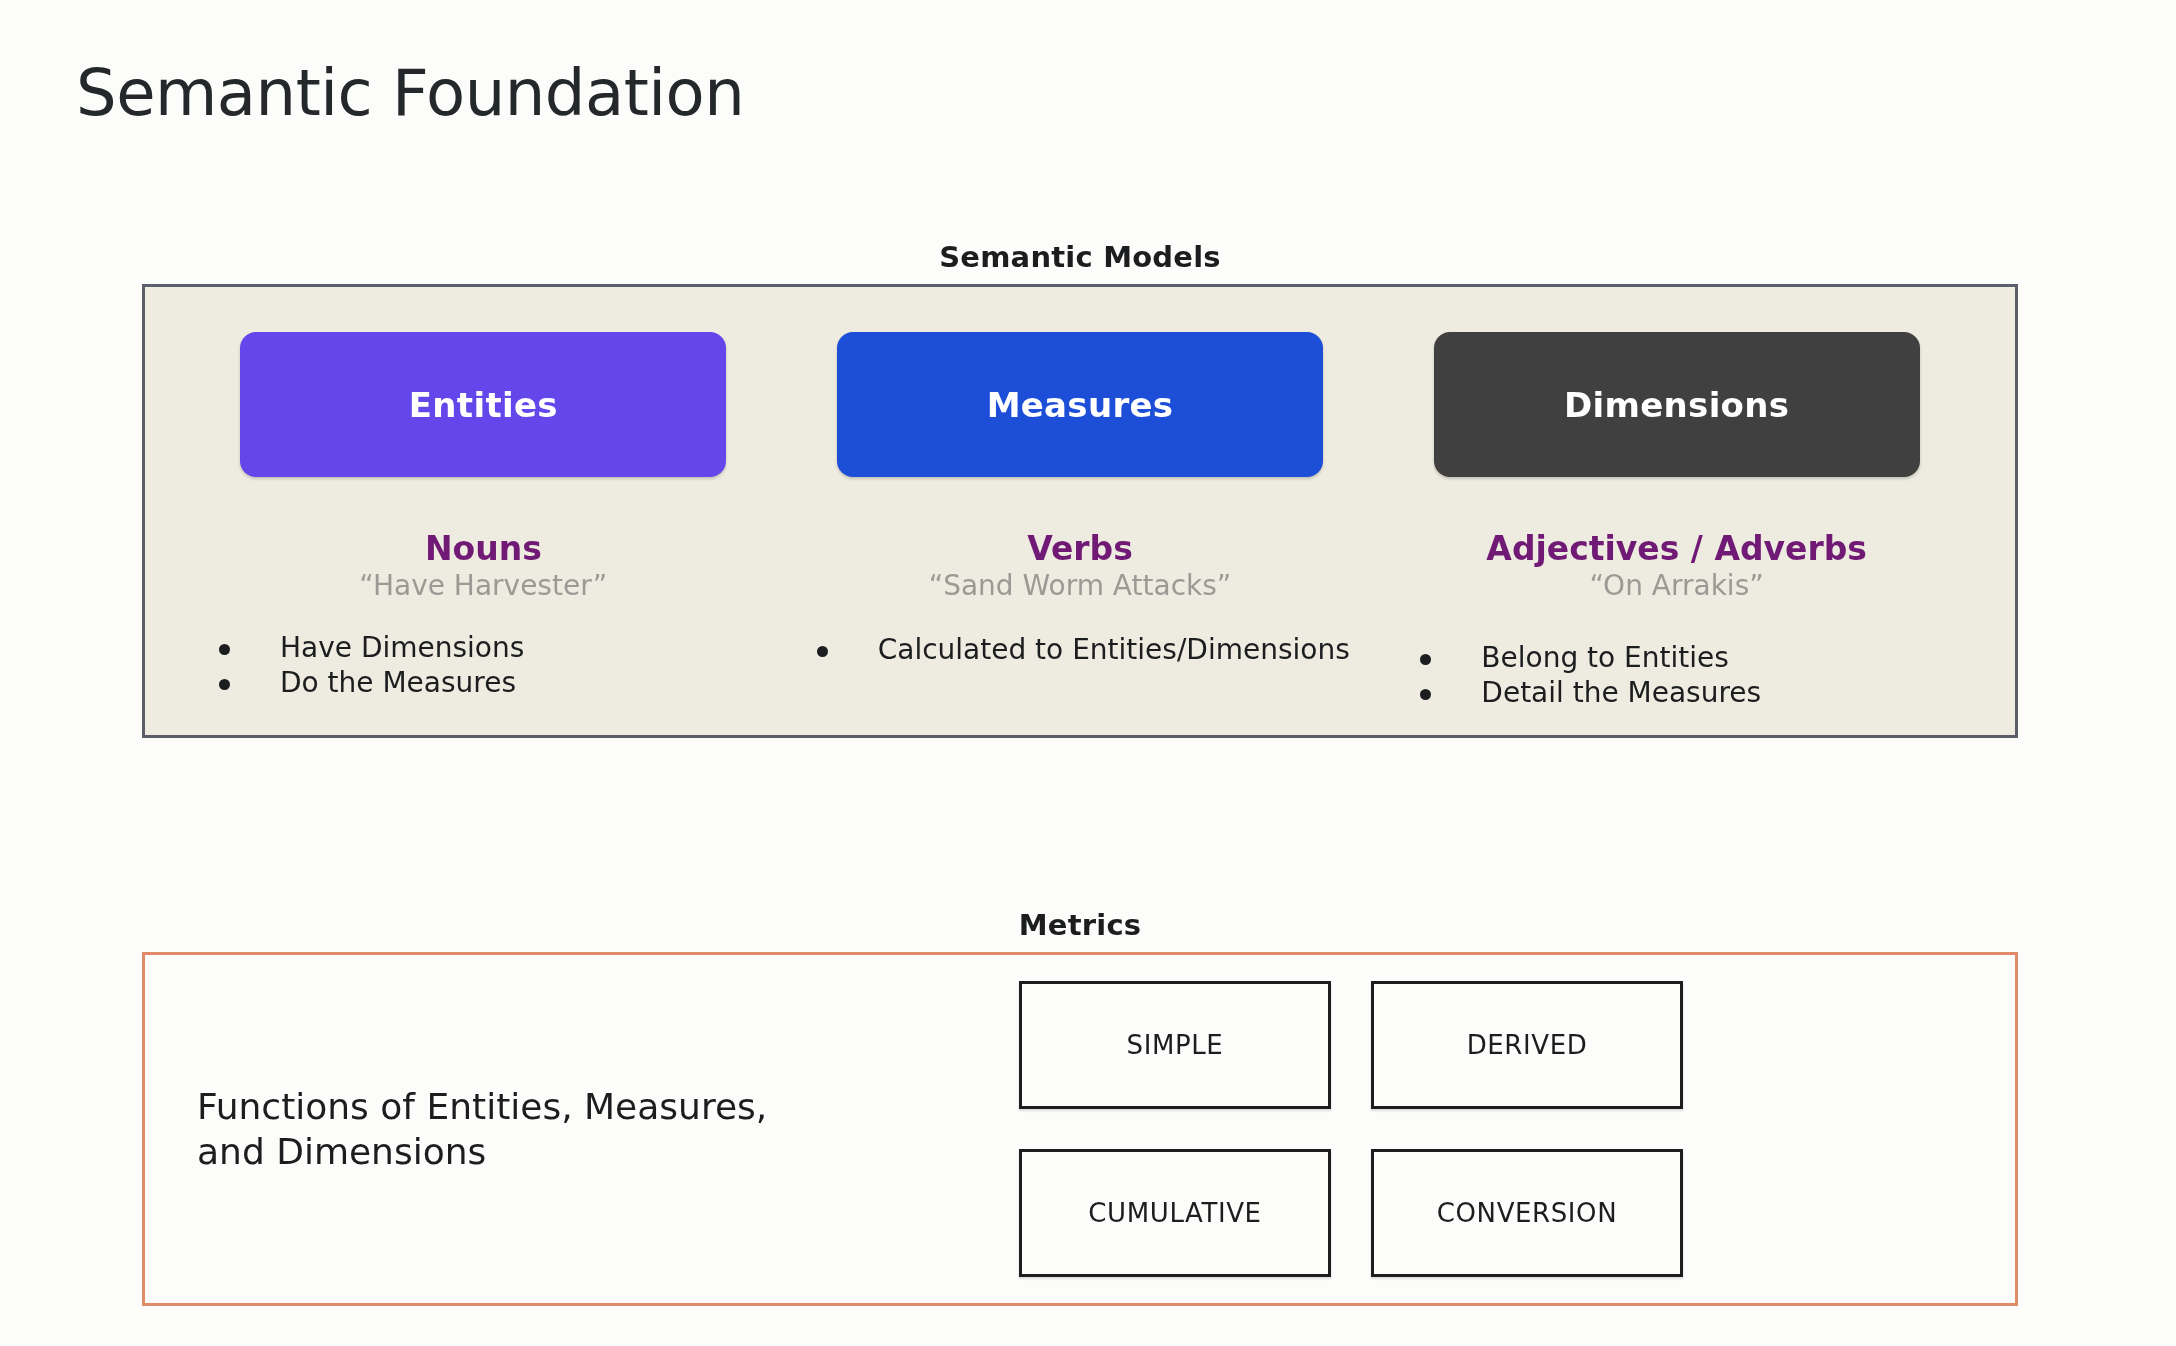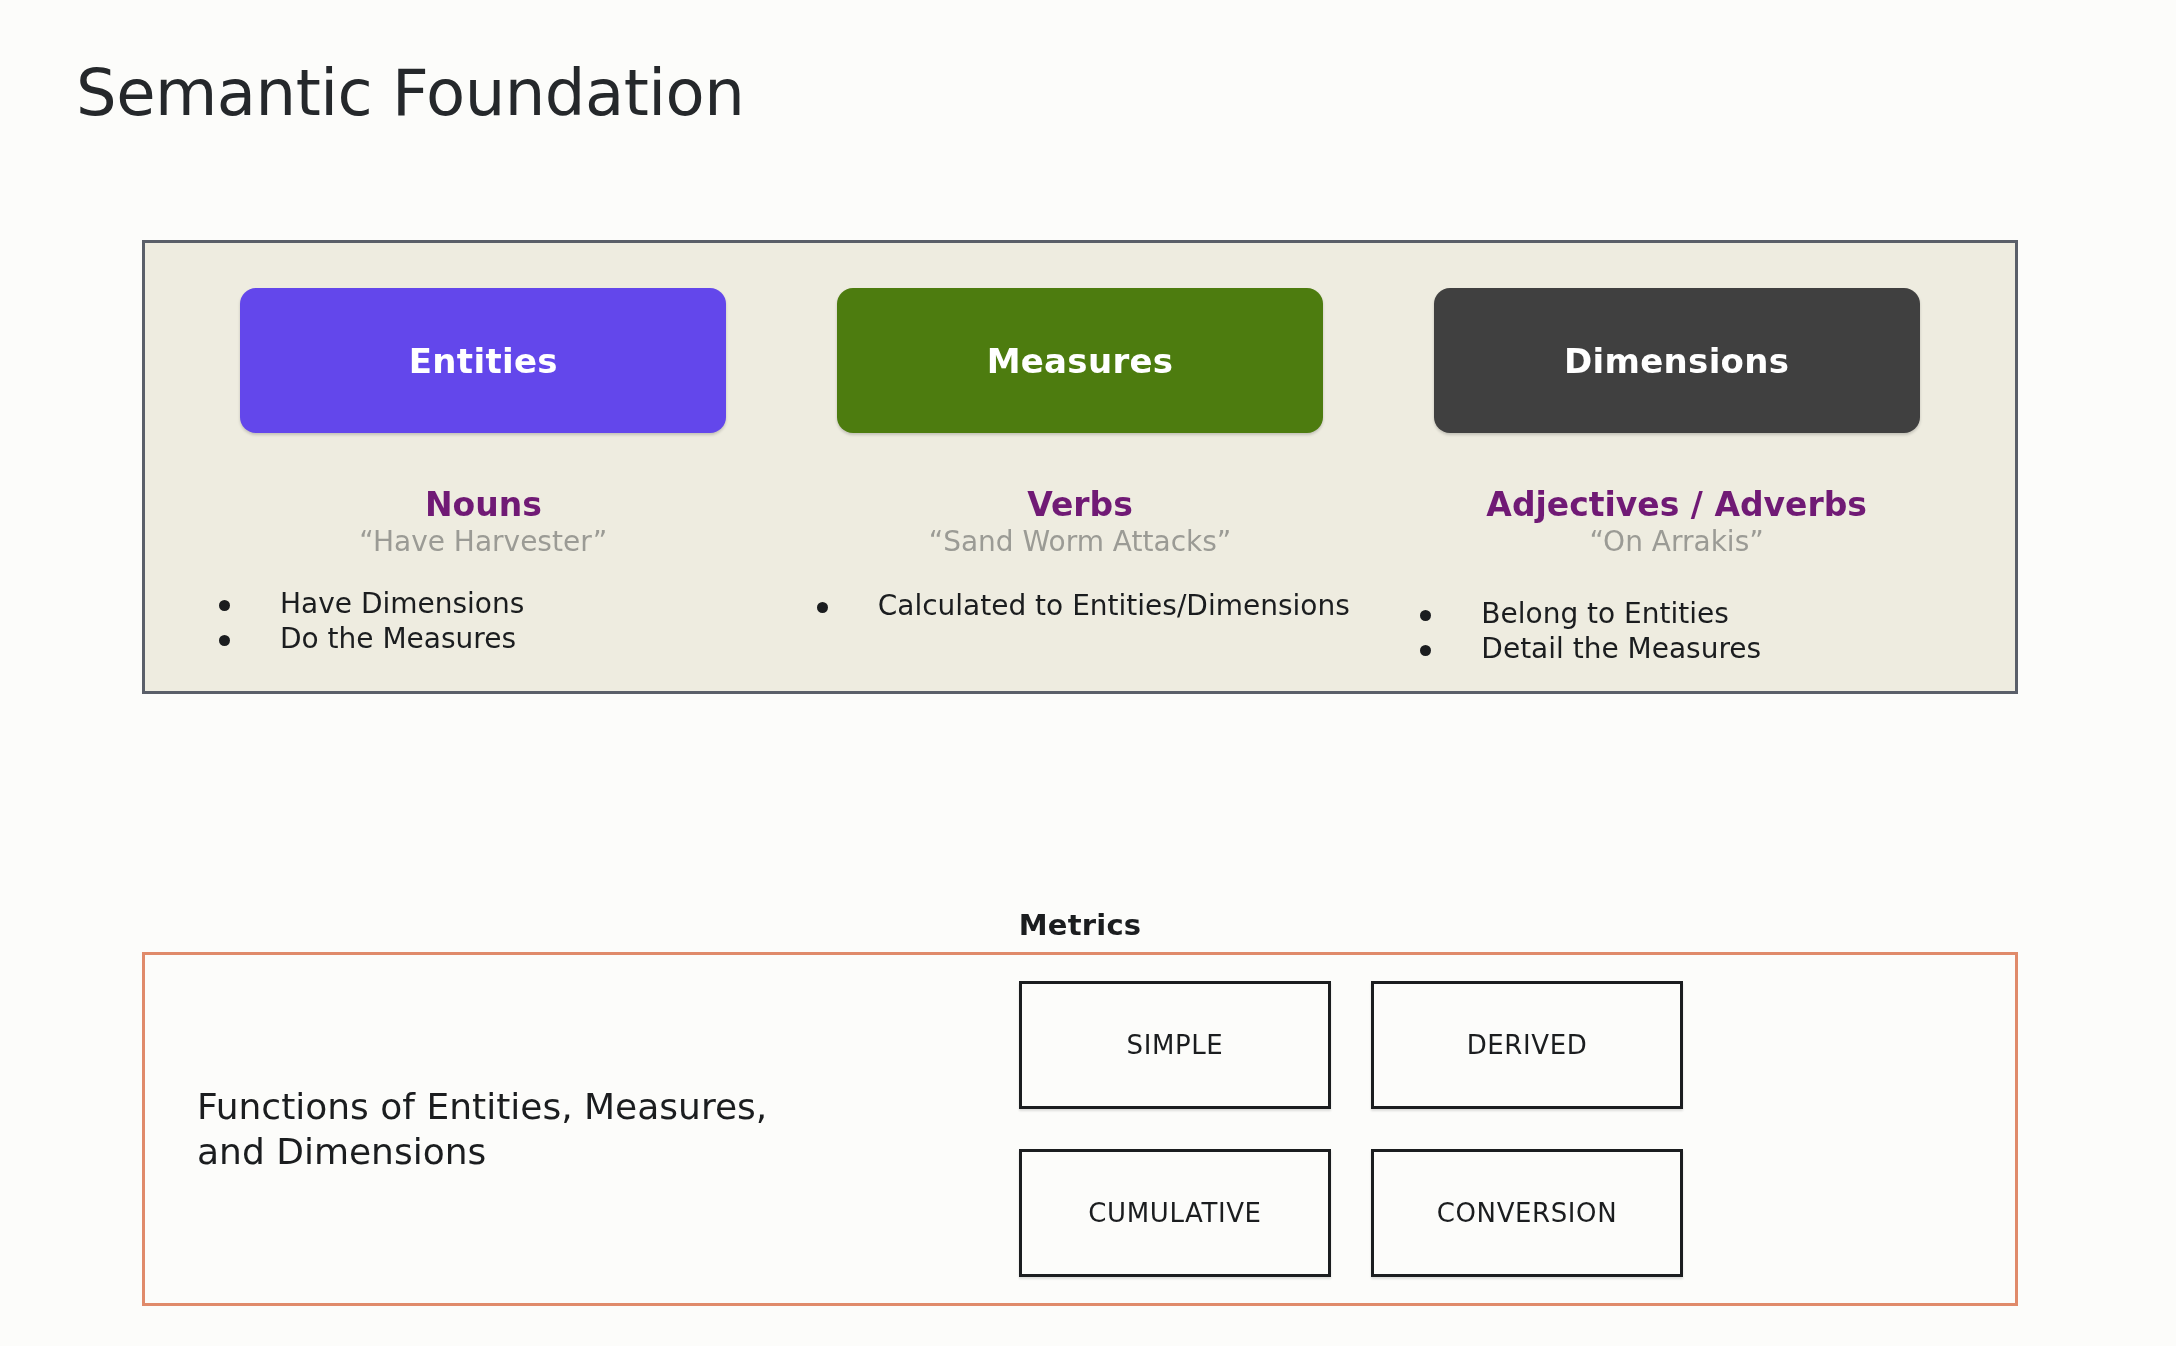--- a/index.html
+++ b/index.html
@@ -69,21 +69,21 @@
     display: flex;
     align-items: center;
     justify-content: center;
     color: #ffffff;
     font-size: 34px;
     font-weight: 700;
     letter-spacing: 0.3px;
     box-shadow: 0 2px 3px rgba(0,0,0,0.18);
   }
   .chip-entities   { background: #6347eb; }
-  .chip-measures   { background: #4d7c0f; }
+  .chip-measures   { background: #1d4ed8; }
   .chip-dimensions { background: #404040; }
 
   .pos-name {
     margin-top: 54px;
     font-size: 33px;
     font-weight: 700;
     color: #701a75;
     text-align: center;
     line-height: 1.08;
     white-space: nowrap;
@@ -175,20 +175,21 @@
     box-shadow: 0 2px 2px rgba(0,0,0,0.12);
   }
 </style>
 </head>
 <body>
 
 <div class="slide-title">Semantic Foundation</div>
 
 <div class="sm-section">
 
+  <div class="section-heading">Semantic Models</div>
 
   <div class="sm-panel">
 
     <div class="sm-col col-entities">
       <div class="chip chip-entities">Entities</div>
       <div class="pos-name">Nouns</div>
       <div class="pos-example">“Have Harvester”</div>
       <ul class="bullets">
         <li>
           <span class="bullet-dot"></span>

